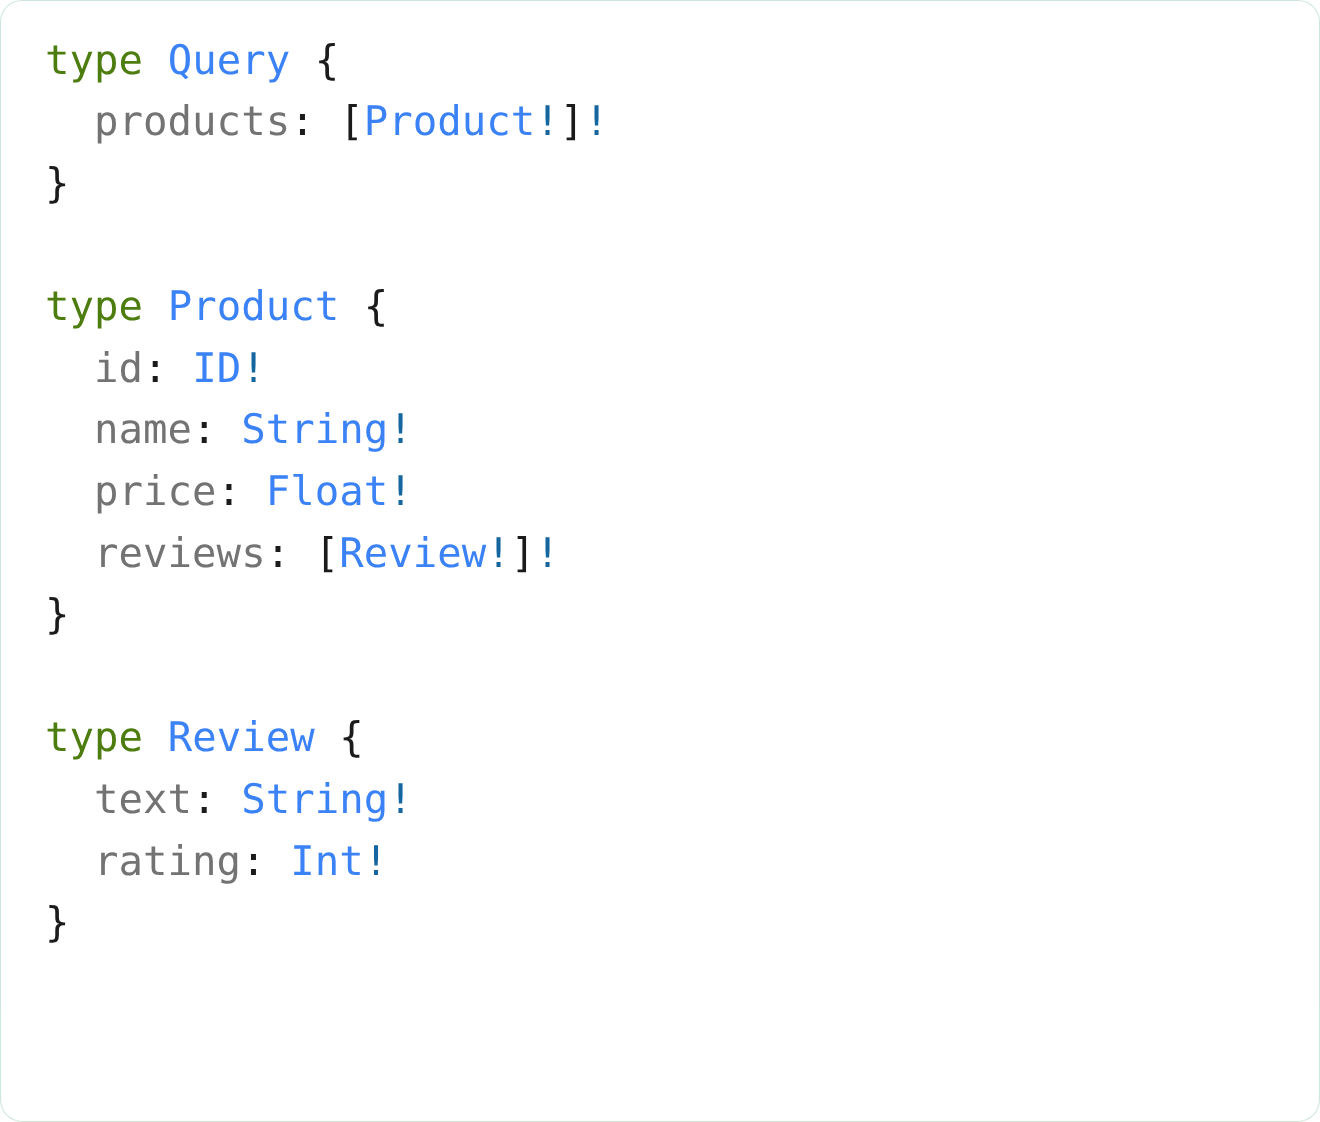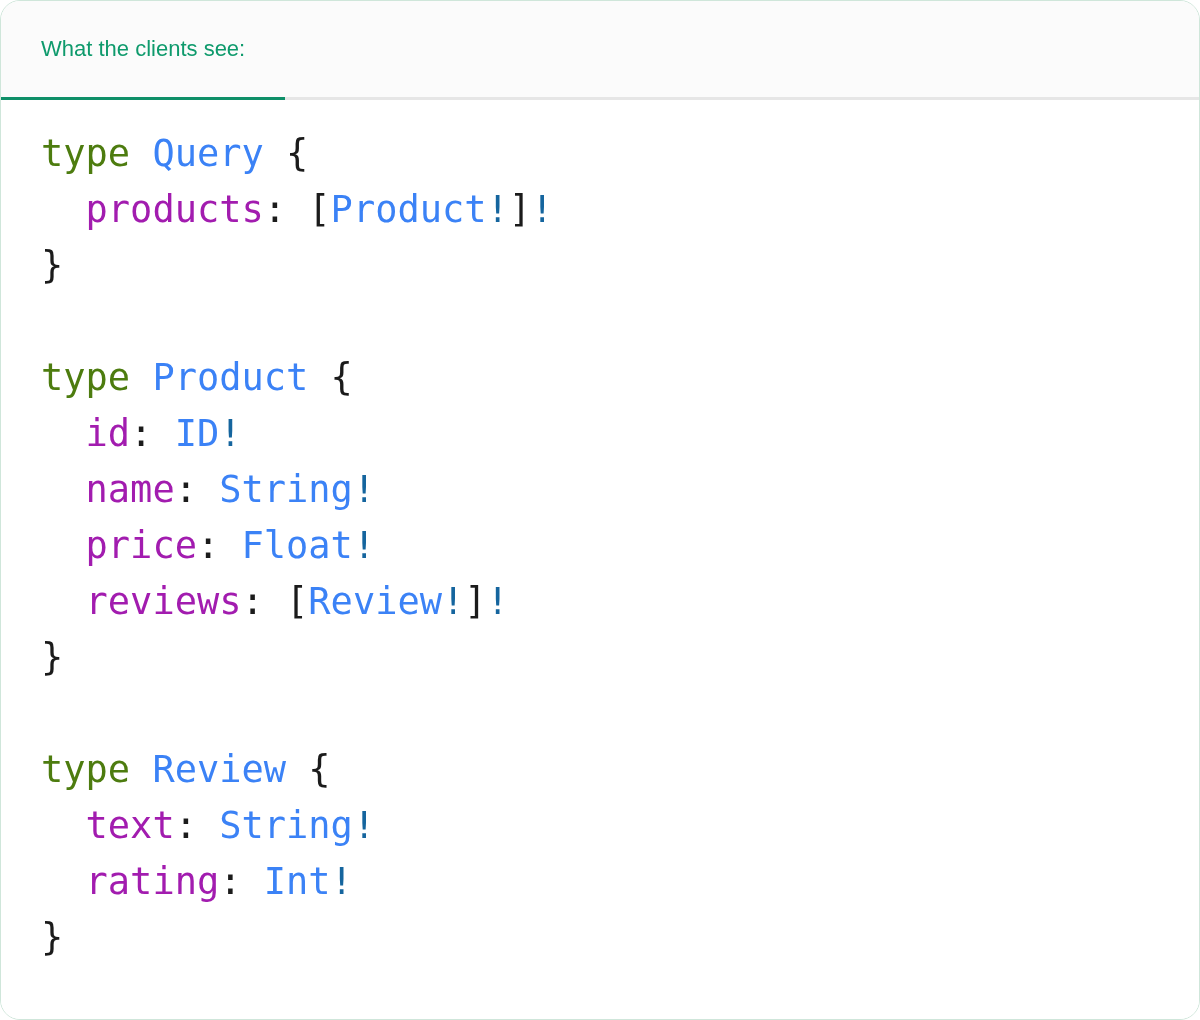--- a/index.html
+++ b/index.html
@@ -85,34 +85,29 @@
   }
 
   .code-line {
     white-space: pre;
     min-height: 56px;
   }
 
   .tok-kw      { color: #4d7c0f; }
   .tok-type    { color: #3b82f6; text-align: center; }
   .tok-punct   { color: #1b1b1b; }
-  .tok-field   { color: #a21caf; }
+  .tok-field   { color: #737373; }
   .tok-bang    { color: #15659e; }
   .tok-bracket { color: #1b1b1b; }
   .tok-brace   { color: #1b1b1b; }
   .tok-plain   { color: #1b1b1b; }
 </style>
 </head>
 <body>
 
 <div class="card">
 
-  <div class="tabbar">
-    <div class="tab active">
-      <span class="tab-label">What the clients see:</span>
-    </div>
-  </div>
 
   <div class="code-area">
     <pre class="code-block" id="code-block"><div class="code-line"><span class="tok-kw">type</span><span class="tok-plain"> </span><span class="tok-type">Query</span><span class="tok-plain"> </span><span class="tok-brace">{</span></div><div class="code-line"><span class="tok-field">  products</span><span class="tok-punct">: </span><span class="tok-bracket">[</span><span class="tok-type">Product</span><span class="tok-bang">!</span><span class="tok-bracket">]</span><span class="tok-bang">!</span></div><div class="code-line"><span class="tok-brace">}</span></div><div class="code-line">&nbsp;</div><div class="code-line"><span class="tok-kw">type</span><span class="tok-plain"> </span><span class="tok-type">Product</span><span class="tok-plain"> </span><span class="tok-brace">{</span></div><div class="code-line"><span class="tok-field">  id</span><span class="tok-punct">: </span><span class="tok-type">ID</span><span class="tok-bang">!</span></div><div class="code-line"><span class="tok-field">  name</span><span class="tok-punct">: </span><span class="tok-type">String</span><span class="tok-bang">!</span></div><div class="code-line"><span class="tok-field">  price</span><span class="tok-punct">: </span><span class="tok-type">Float</span><span class="tok-bang">!</span></div><div class="code-line"><span class="tok-field">  reviews</span><span class="tok-punct">: </span><span class="tok-bracket">[</span><span class="tok-type">Review</span><span class="tok-bang">!</span><span class="tok-bracket">]</span><span class="tok-bang">!</span></div><div class="code-line"><span class="tok-brace">}</span></div><div class="code-line">&nbsp;</div><div class="code-line"><span class="tok-kw">type</span><span class="tok-plain"> </span><span class="tok-type">Review</span><span class="tok-plain"> </span><span class="tok-brace">{</span></div><div class="code-line"><span class="tok-field">  text</span><span class="tok-punct">: </span><span class="tok-type">String</span><span class="tok-bang">!</span></div><div class="code-line"><span class="tok-field">  rating</span><span class="tok-punct">: </span><span class="tok-type">Int</span><span class="tok-bang">!</span></div><div class="code-line"><span class="tok-brace">}</span></div></pre>
   </div>
 
 </div>
 
 </body></html>

